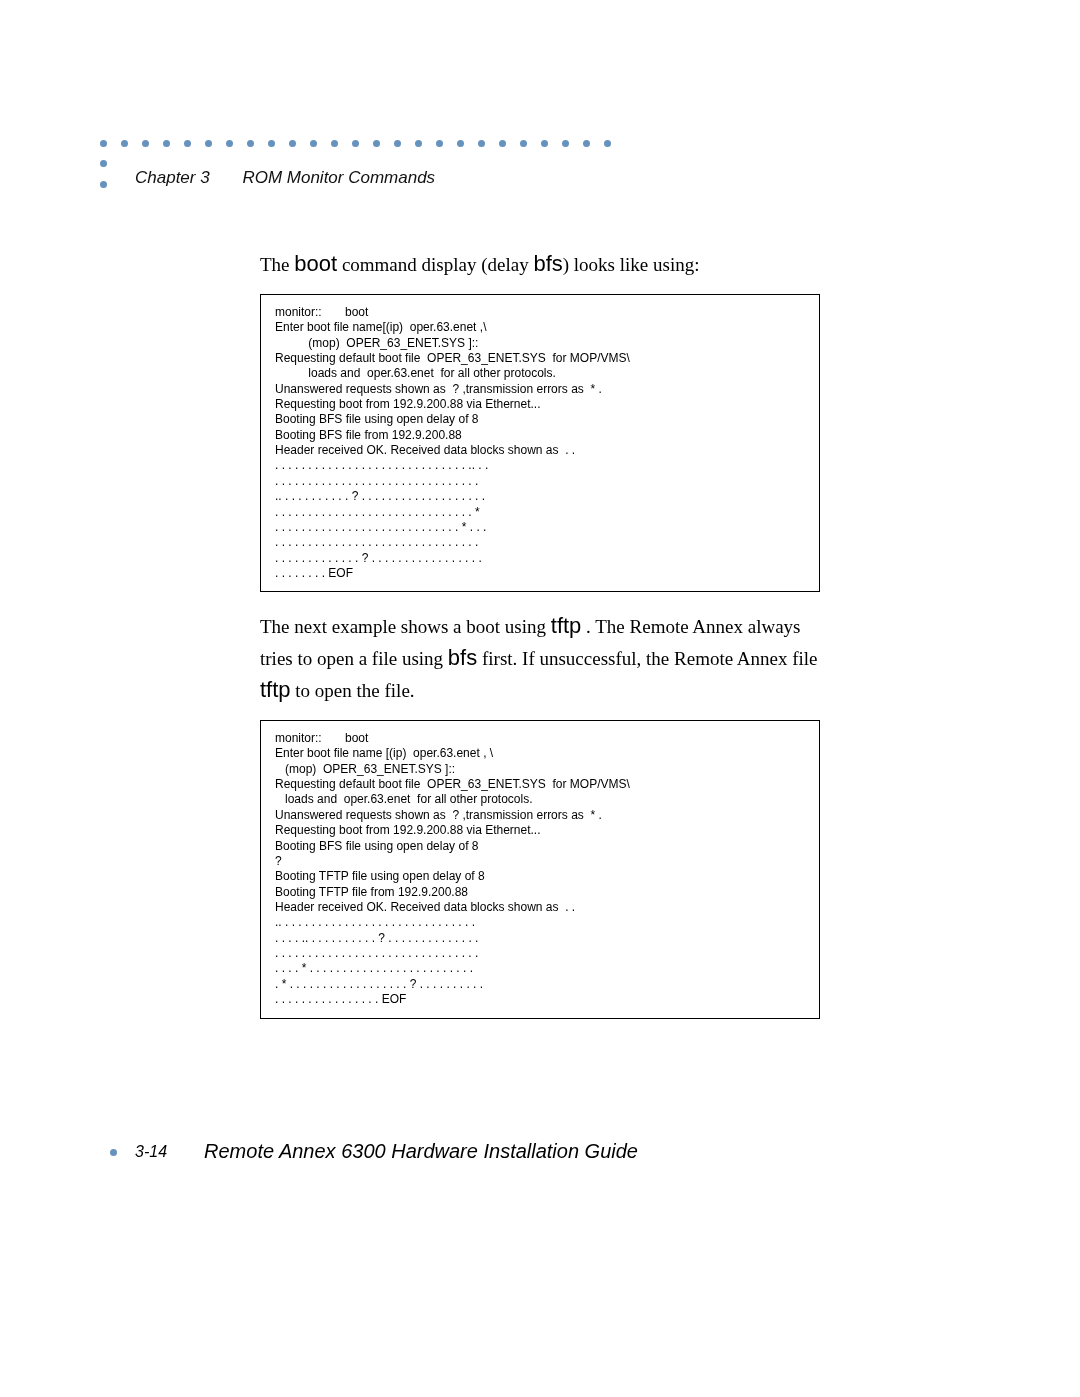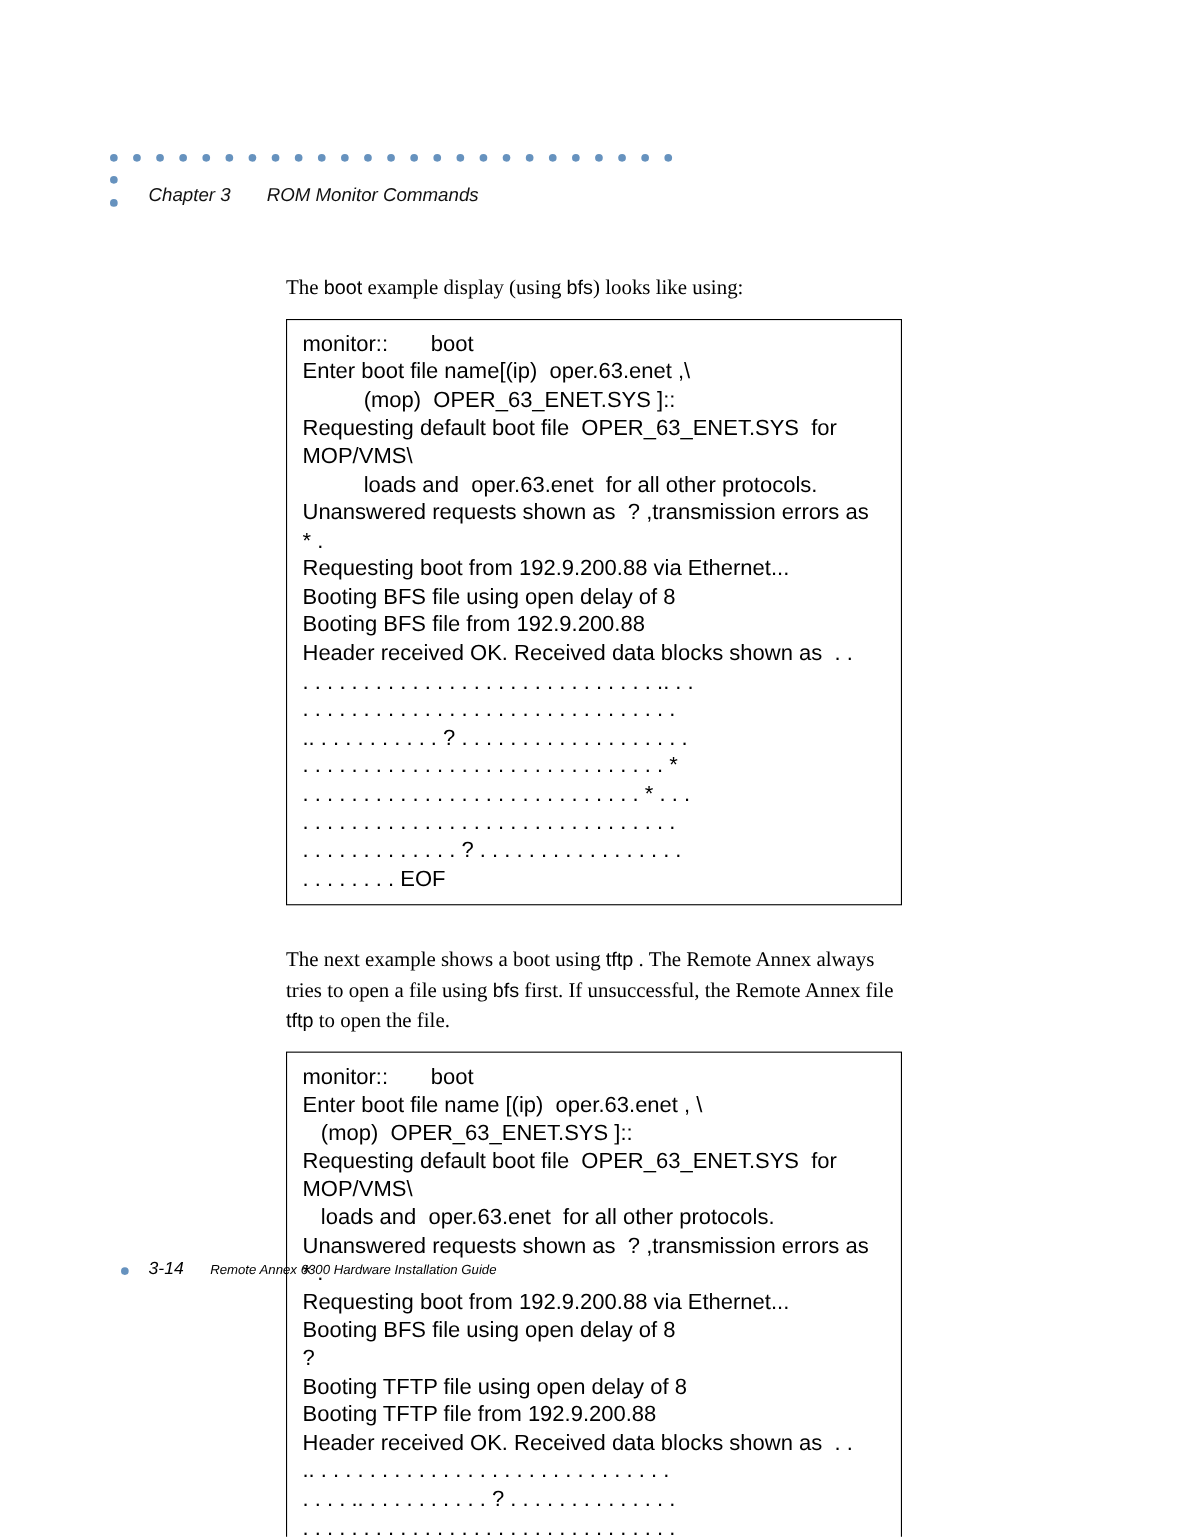--- a/index.html
+++ b/index.html
@@ -55,27 +55,27 @@
     top: 248px;
     left: 260px;
     width: 560px;
   }
   .para {
     font-family: "Palatino Linotype", Georgia, serif;
     font-size: 19px;
     line-height: 1.45;
     margin-bottom: 14px;
   }
-  .hv { font-family: Arial, Helvetica, sans-serif; font-size: 18px; }
+  .hv { font-family: Arial, Helvetica, sans-serif; font-size: 22px; }
   .codebox {
     border: 1px solid #000;
     padding: 10px 14px 10px 14px;
-    margin-bottom: 36px;
-    font-family: Arial, Helvetica, sans-serif;
-    font-size: 20px;
+    margin-bottom: 18px;
+    font-family: Arial, Helvetica, sans-serif;
+    font-size: 12px;
     line-height: 1.28;
     white-space: pre-wrap;
   }
   .footer {
     position: absolute;
     bottom: 215px;
     left: 110px;
     display: flex;
     align-items: center;
     gap: 18px;
@@ -89,22 +89,22 @@
     margin-top: 2px;
   }
   .footer .pgnum {
     font-family: Arial, Helvetica, sans-serif;
     font-style: italic;
     font-size: 16px;
   }
   .footer .ftext {
     font-family: Arial, Helvetica, sans-serif;
     font-style: italic;
-    font-size: 12px;
-    margin-left: 6px;
+    font-size: 20px;
+    margin-left: 19px;
   }
 </style>
 </head>
 <body>
 
 <div class="page">
 
   <div class="dot-row" id="dot-row">
       <div class="dot"></div>
       <div class="dot"></div>
@@ -138,21 +138,21 @@
     </div>
 
   <div class="header-line">
     <span class="chap">Chapter 3</span>
     <span>ROM Monitor Commands</span>
   </div>
 
   <div class="body">
 
     <div class="para">
-      <span>The </span><span class="hv">boot</span><span> example display (using </span><span class="hv">bfs</span><span>) looks like using:</span>
+      <span>The </span><span class="hv">boot</span><span> command display (delay </span><span class="hv">bfs</span><span>) looks like using:</span>
     </div>
 
     <div class="codebox">monitor::       boot
 Enter boot file name[(ip)  oper.63.enet ,\
           (mop)  OPER_63_ENET.SYS ]::
 Requesting default boot file  OPER_63_ENET.SYS  for MOP/VMS\
           loads and  oper.63.enet  for all other protocols.
 Unanswered requests shown as  ? ,transmission errors as  * .
 Requesting boot from 192.9.200.88 via Ethernet...
 Booting BFS file using open delay of 8

